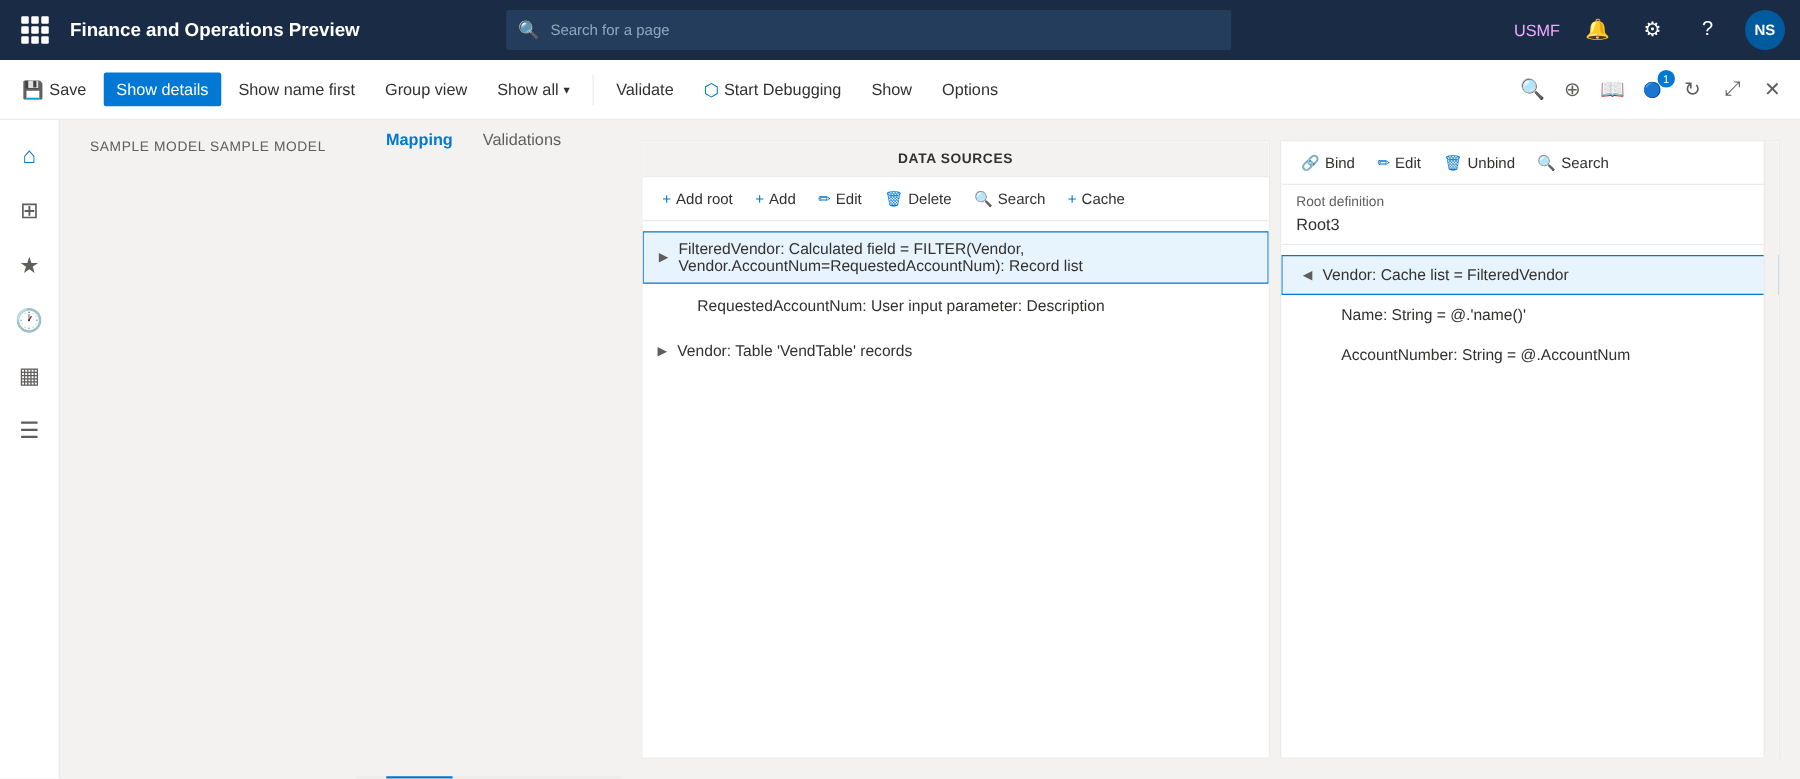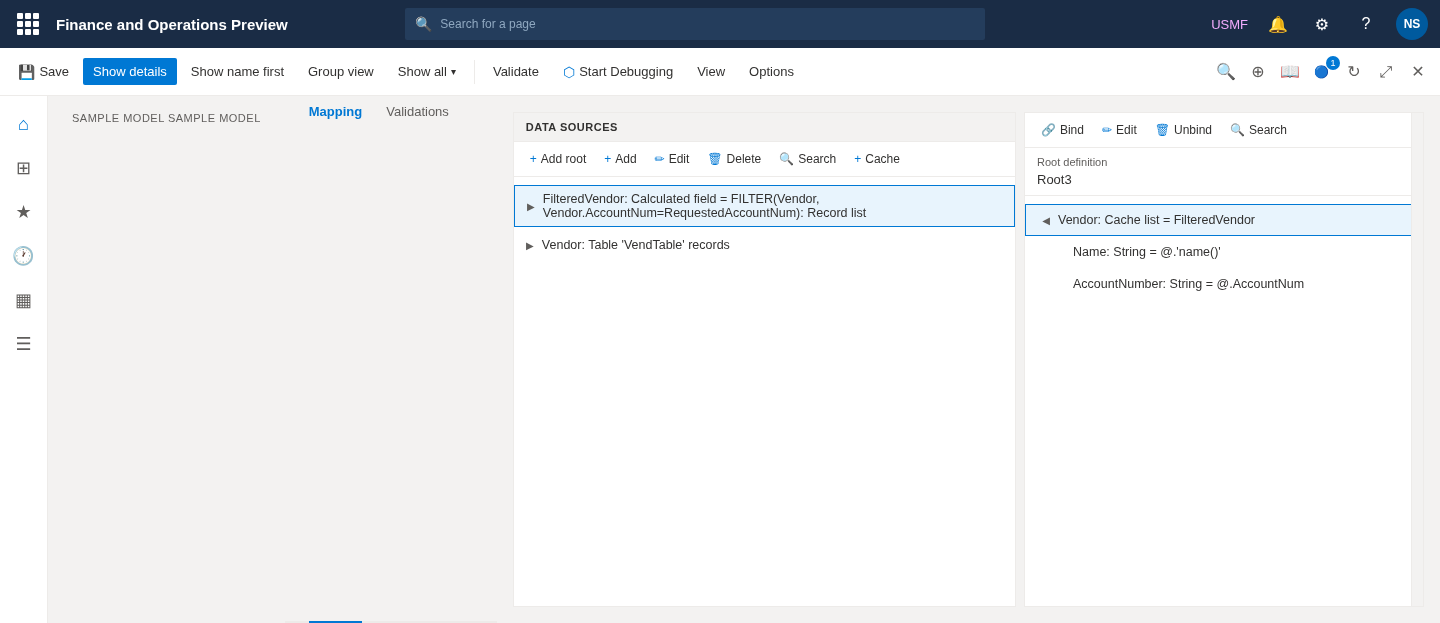--- a/index.html
+++ b/index.html
@@ -182,20 +182,21 @@
 
     .panel-header {
       padding: 8px 12px;
       background: #f3f2f1;
       border-bottom: 1px solid #edebe9;
       font-size: 11px;
       font-weight: 600;
       text-transform: uppercase;
       letter-spacing: 0.5px;
       color: #323130;
+      text-align: center;
     }
 
     .panel-toolbar {
       display: flex;
       align-items: center;
       padding: 6px 8px;
       border-bottom: 1px solid #edebe9;
       gap: 2px;
       background: #fff;
     }
@@ -337,21 +338,21 @@
   </button>
   <div class="toolbar-separator"></div>
   <button class="toolbar-btn">
     <span>Validate</span>
   </button>
   <button class="toolbar-btn">
     <span class="btn-icon" style="color:#0078d4;">⬡</span>
     <span>Start Debugging</span>
   </button>
   <button class="toolbar-btn">
-    <span>View</span>
+    <span>Show</span>
   </button>
   <button class="toolbar-btn">
     <span>Options</span>
   </button>
   <div class="toolbar-right">
     <div class="nav-icon-btn" style="color:#605e5c;">🔍</div>
     <div class="nav-icon-btn" style="color:#605e5c;">⊕</div>
     <div class="nav-icon-btn" style="color:#605e5c;">📖</div>
     <div class="nav-icon-btn" style="color:#0078d4; position:relative;">
       <span style="font-size:12px;">🔵</span>
@@ -416,20 +417,24 @@
             <span>Cache</span>
           </button>
         </div>
         <div class="panel-content">
 
           <div class="tree-item selected">
             <span class="tree-chevron">▶</span>
             <span>FilteredVendor: Calculated field = FILTER(Vendor, Vendor.AccountNum=RequestedAccountNum): Record list</span>
           </div>
 
+          <div class="tree-item tree-item-indent-1">
+            <span class="tree-chevron" style="visibility:hidden;">▶</span>
+            <span>RequestedAccountNum: User input parameter: Description</span>
+          </div>
 
           <div class="tree-item">
             <span class="tree-chevron">▶</span>
             <span>Vendor: Table 'VendTable' records</span>
           </div>
         </div>
       </div>
 
       <div class="panel right-panel">
         <div class="right-panel-toolbar">

